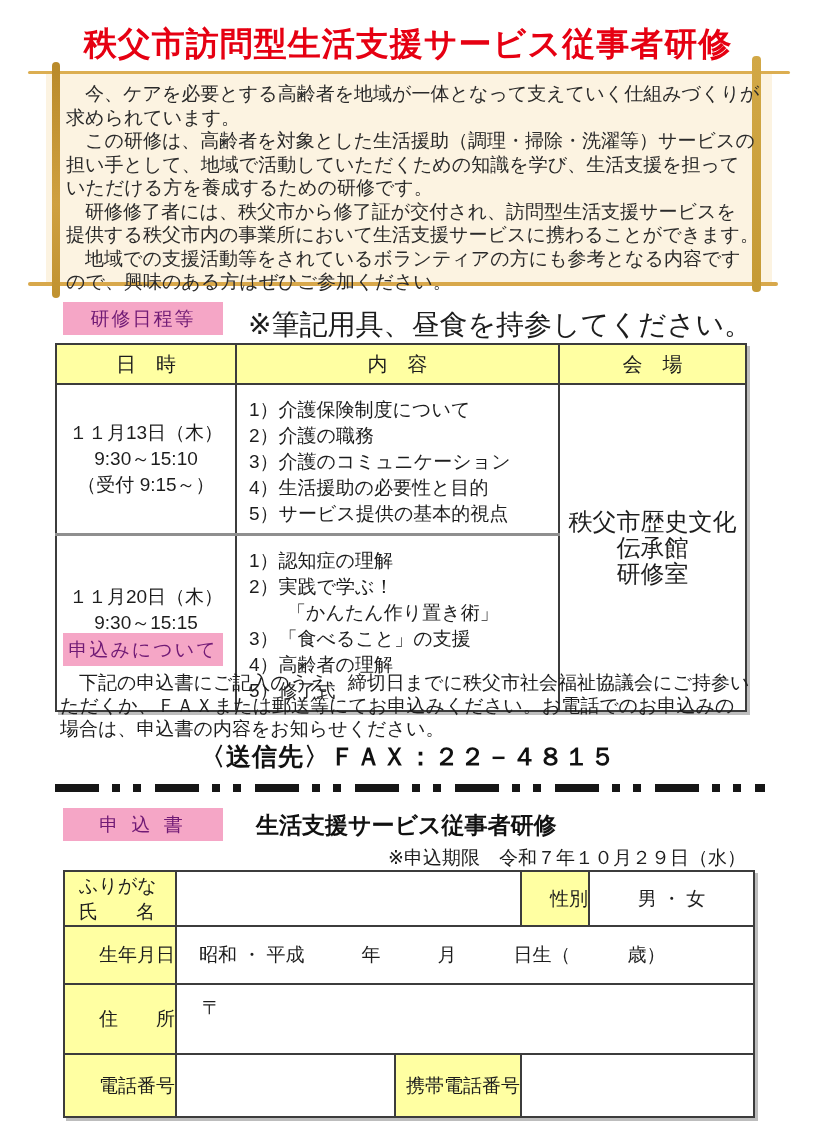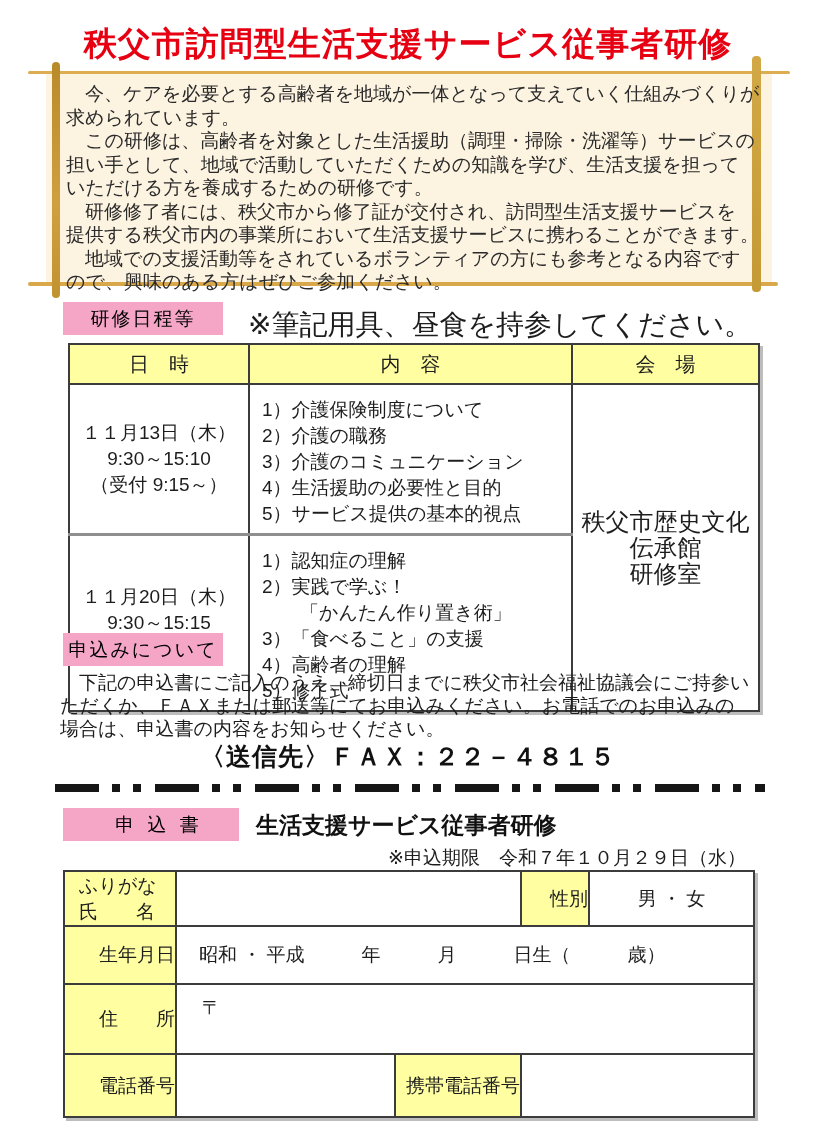--- a/index.html
+++ b/index.html
@@ -22,32 +22,32 @@
   .intro-brush-left{position:absolute;left:52px;top:62px;width:8px;height:236px;background:linear-gradient(to bottom,#b98a2a,#cfa040 60%,#c09230);border-radius:4px;}
   .intro-brush-right{position:absolute;left:752px;top:56px;width:9px;height:236px;background:linear-gradient(to bottom,#d2a846,#c59a35);border-radius:4px;}
   .intro-text{
     position:absolute;left:66px;top:82px;width:700px;
     font-size:19px;line-height:23.5px;color:#2a2a2a;
   }
 
   
   .pink-label{
     position:absolute;left:63px;width:160px;height:33px;background:#f5a6c6;
-    color:#000000;font-size:19px;line-height:33px;text-align:center;letter-spacing:2px;
+    color:#701a75;font-size:19px;line-height:33px;text-align:center;letter-spacing:2px;
   }
   .lbl-schedule{top:302px;}
   .lbl-apply{top:633px;}
-  .lbl-form{top:808px;letter-spacing:4px;padding-left:16px;}
+  .lbl-form{top:808px;letter-spacing:4px;}
 
   .note{position:absolute;left:248px;top:306px;font-size:28px;color:#1d1d1d;}
 
   
   table{border-collapse:collapse;table-layout:fixed;}
   .schedule-table{
-    position:absolute;left:68px;top:343px;width:690px;
+    position:absolute;left:55px;top:343px;width:690px;
     box-shadow:3px 3px 0 #bdbdbd;background:#ffffff;
   }
   .schedule-table th,.schedule-table td{border:2px solid #3c3c3c;padding:0;}
   .schedule-table th{
     background:#ffffa2;font-weight:400;font-size:20px;height:38px;text-align:center;
   }
   .schedule-table .date-cell{width:180px;text-align:center;font-size:19px;line-height:26px;vertical-align:middle;}
   .schedule-table .content-cell{width:323px;font-size:19px;line-height:26px;padding:12px 4px 6px 12px;vertical-align:middle;}
   .schedule-table .venue-cell{width:187px;text-align:center;font-size:24px;line-height:26px;vertical-align:middle;}
   .schedule-table tr.session1{height:112px;}

